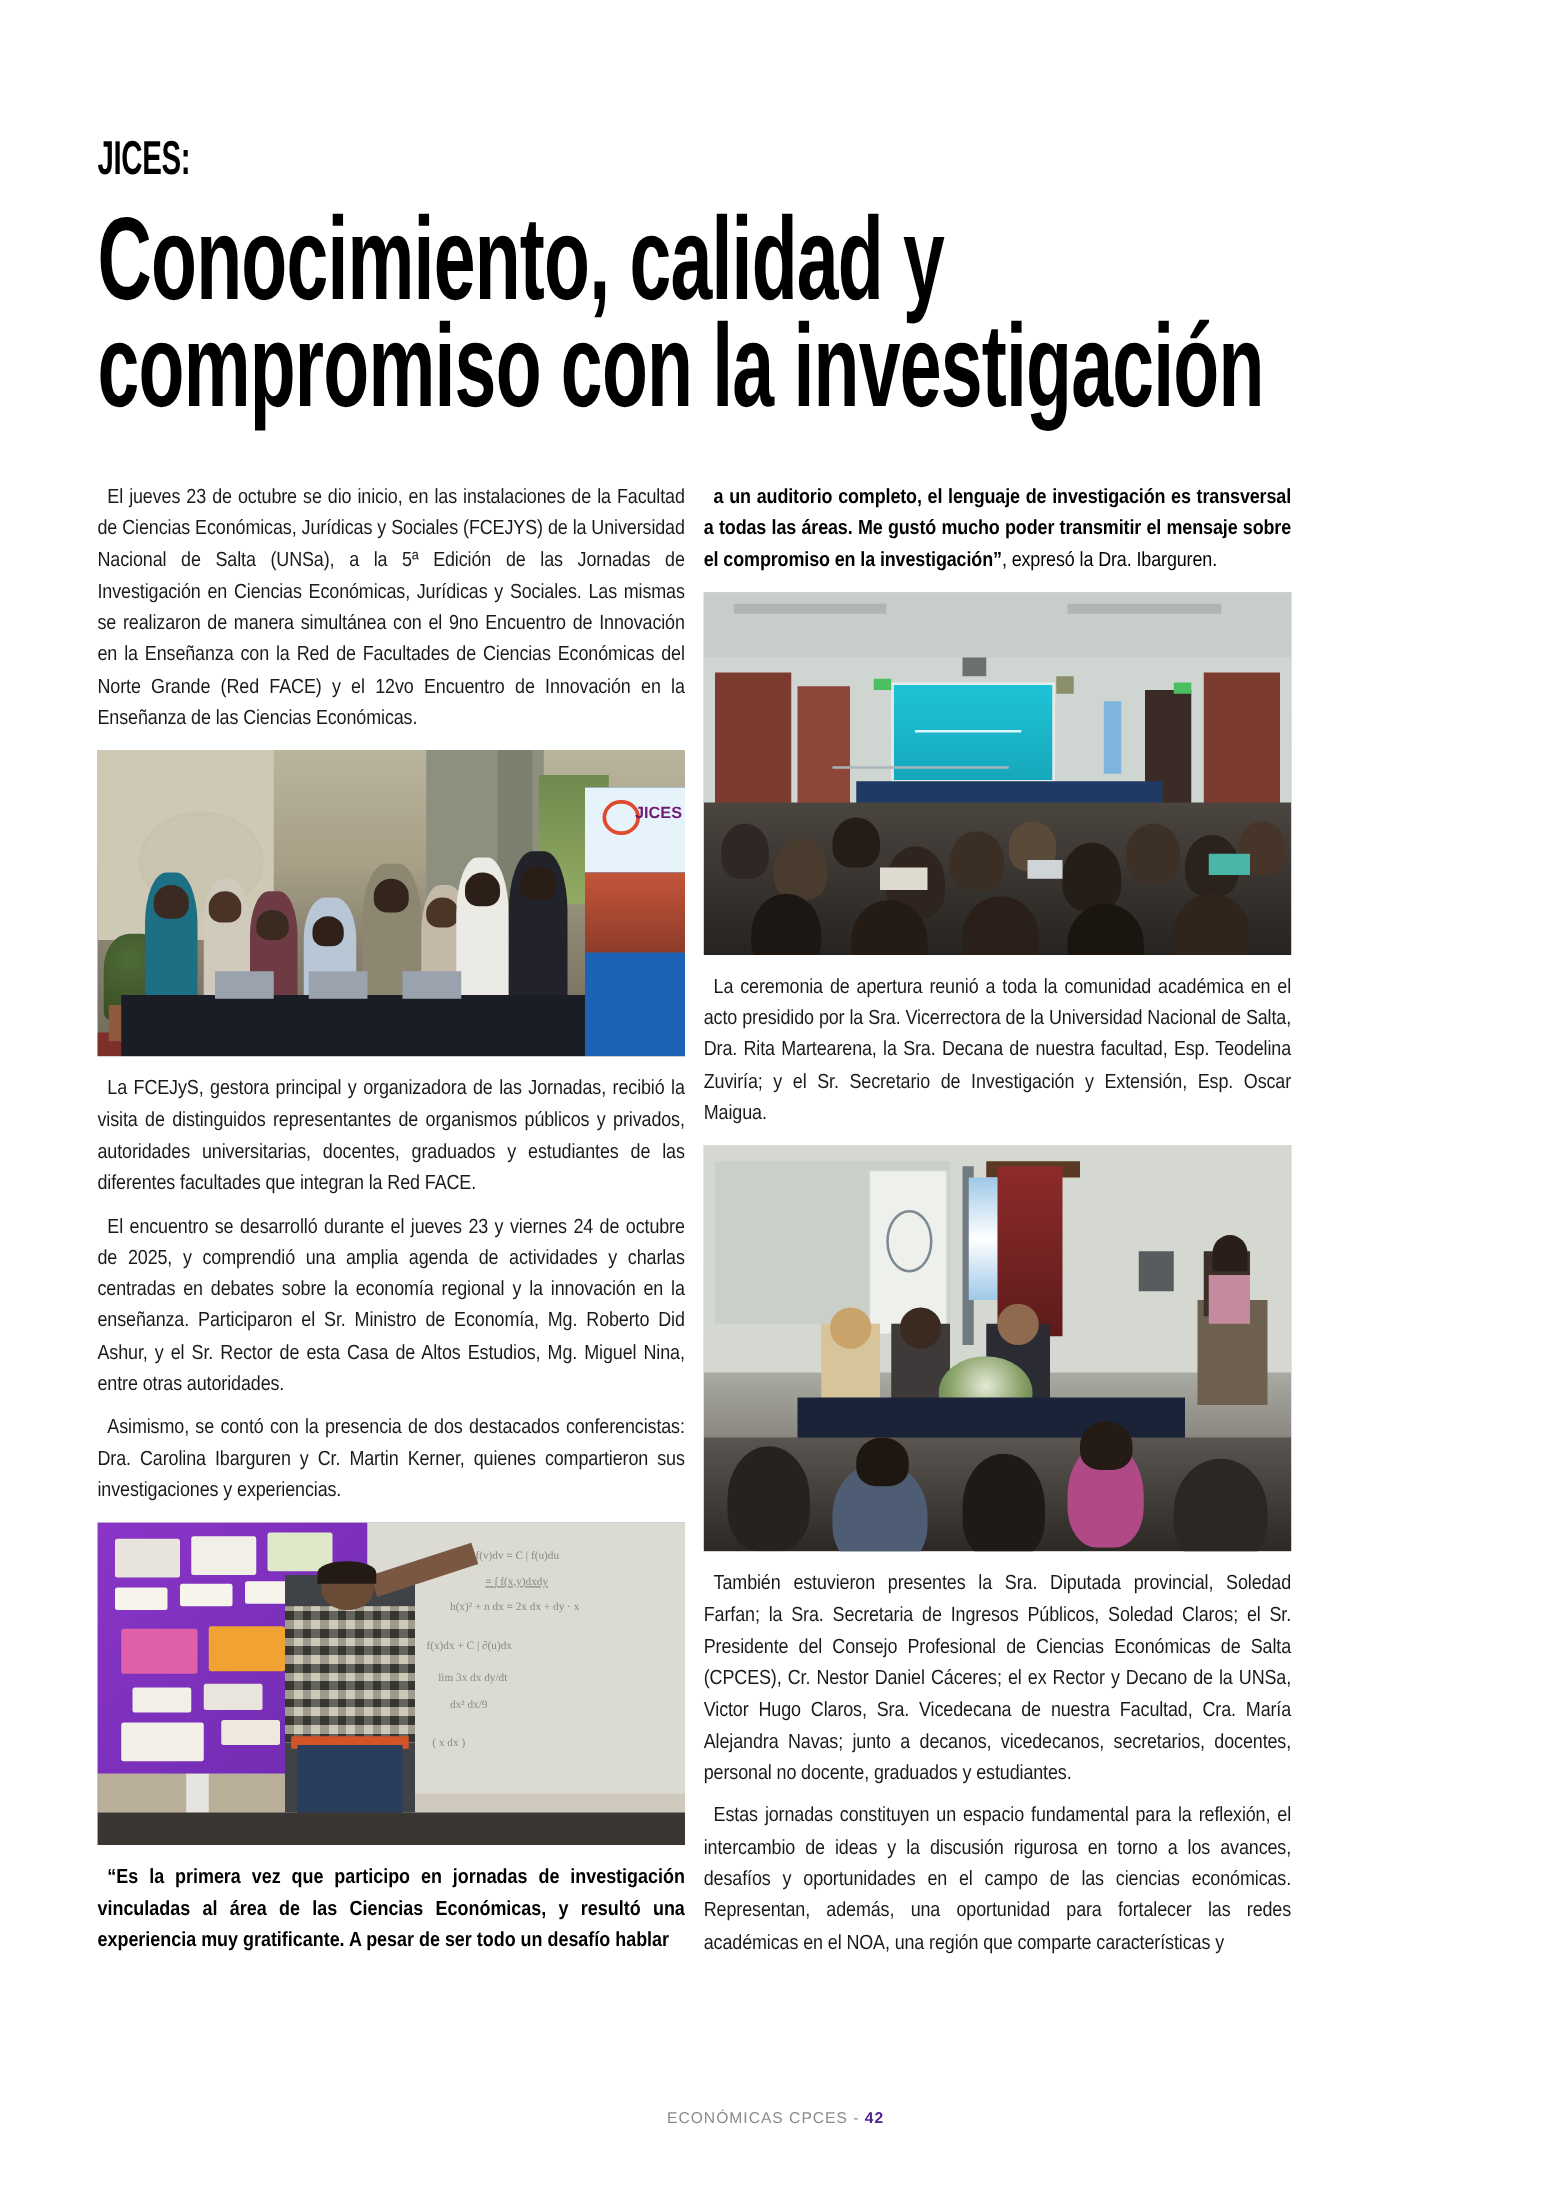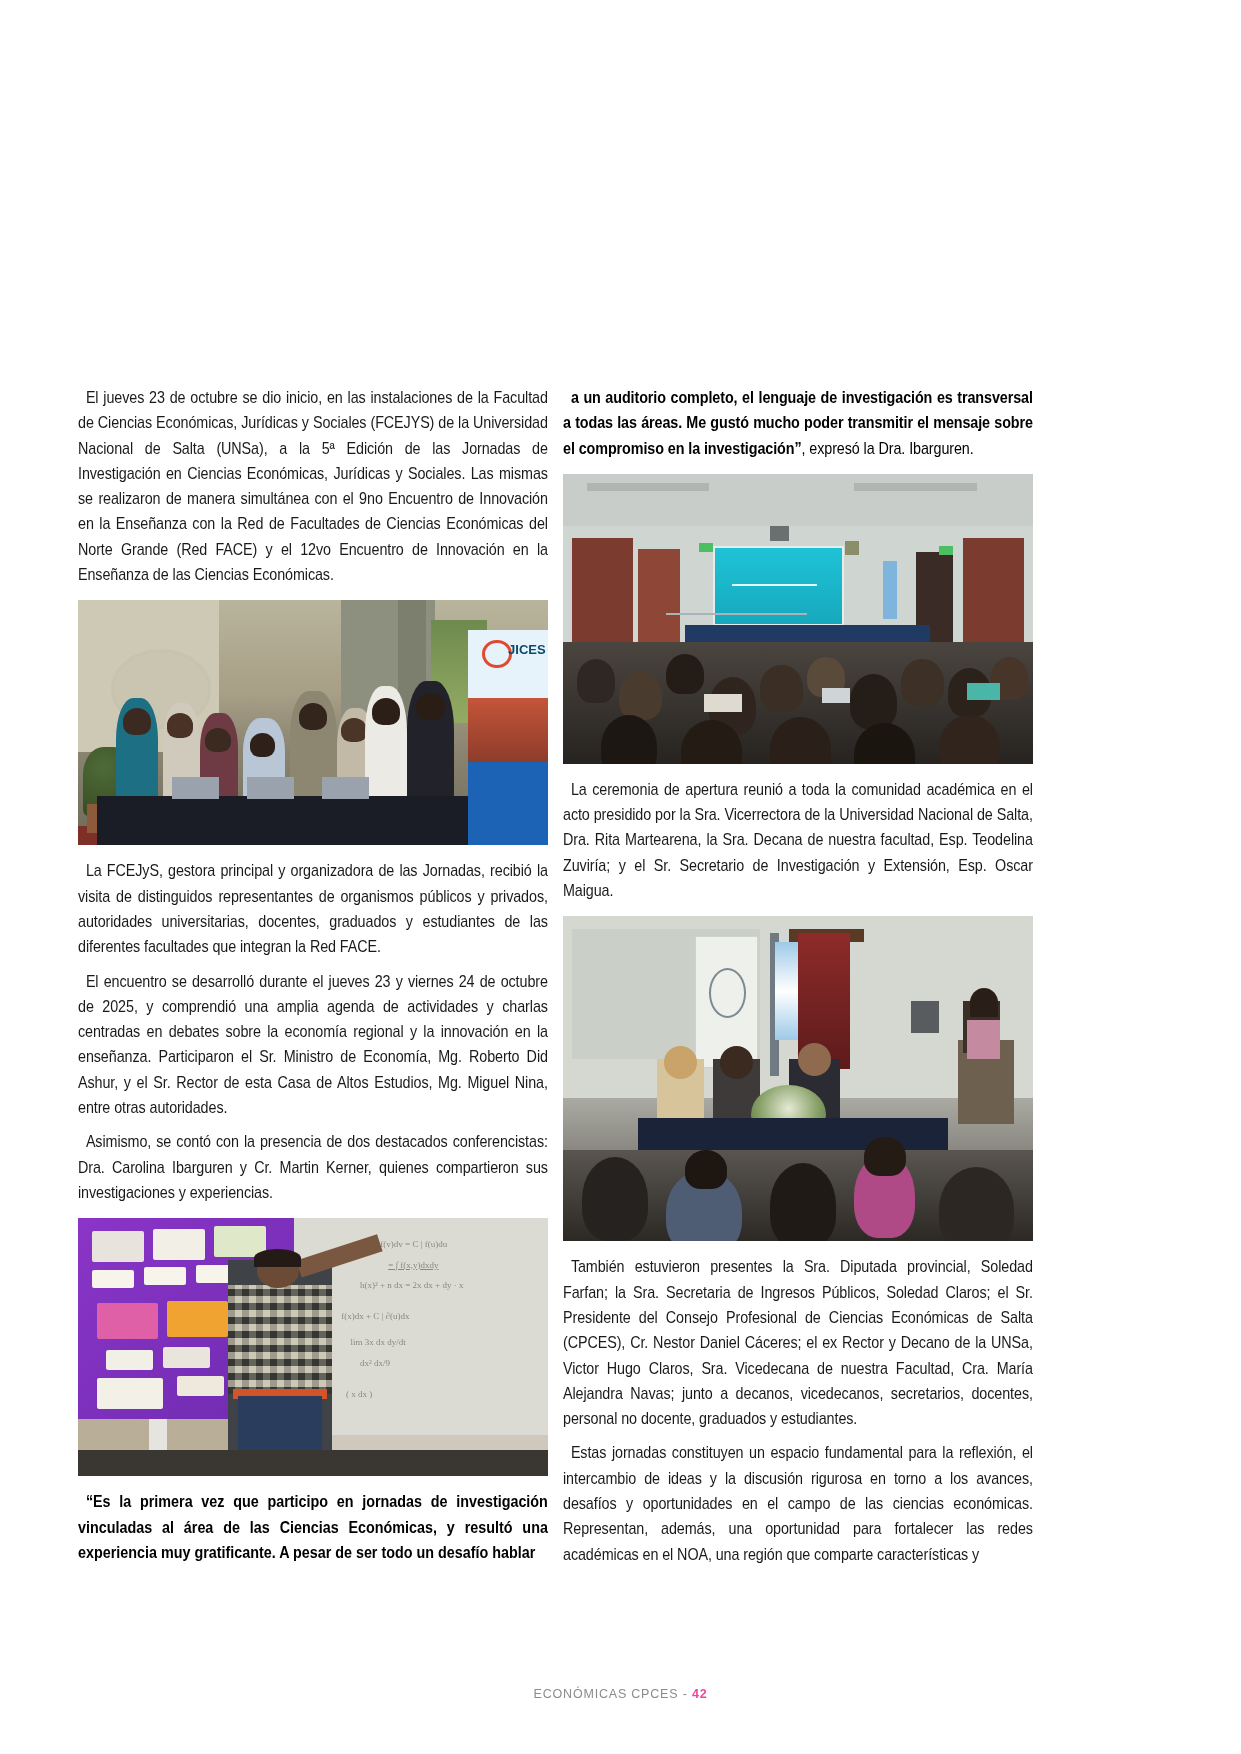--- a/index.html
+++ b/index.html
@@ -98,21 +98,21 @@
   .p1-win     { left: 75%; top: 8%; width: 12%; height: 42%; background: linear-gradient(#6f8a4e,#93ab63); }
   .p1-pillar  { left: 68%; top: 0; width: 6%; height: 60%; background: #7c7f6d; }
   .p1-seal    { left: 7%; top: 20%; width: 20%; height: 30%; border-radius: 50%; border: 3px solid #c6c2ae; background: #c9c5b0; opacity: .8; }
   .p1-plant   { left: 1%; top: 60%; width: 11%; height: 28%; background: radial-gradient(circle at 40% 30%, #4e6b37, #35491f); border-radius: 40% 40% 10% 10%; }
   .p1-pot     { left: 2%; top: 83%; width: 8%; height: 12%; background: #8d5a3b; }
   .p1-table   { left: 4%; top: 80%; width: 79%; height: 20%; background: #1b1d26; }
   .p1-floor   { left: 0; top: 92%; width: 100%; height: 8%; background: #7e2f28; }
   .p1-banner  { left: 83%; top: 12%; width: 17%; height: 88%; background: #1d63b5; }
   .p1-bannerTop { left: 83%; top: 12%; width: 17%; height: 28%; background: #e7f3fb; }
   .p1-logo    { left: 86%; top: 16%; width: 5%; height: 9%; border-radius: 50%; border: 3px solid #e04a2f; }
-  .p1-jices   { left: 91.5%; top: 17%; color:#0c4a6e; font-weight:700; font-size:13px; font-family:"Liberation Sans",sans-serif; }
+  .p1-jices   { left: 91.5%; top: 17%; color:#701a75; font-weight:700; font-size:13px; font-family:"Liberation Sans",sans-serif; }
   .p1-rock    { left: 83%; top: 40%; width: 17%; height: 26%; background: linear-gradient(#c4553a, #8e3c2a); }
   .p1-pers    { position:absolute; bottom: 18%; border-radius: 40% 40% 0 0; }
 
   
   .p2-bg      { inset: 0; background: linear-gradient(#d6dad4 0%, #c3c8c3 30%, #8b8b86 62%, #3b3a38 100%); }
   .p2-ceil    { left: 0; top: 0; width: 100%; height: 18%; background: #c8cdc9; }
   .p2-ceilL   { left: 5%; top: 3%; width: 26%; height: 3%; background: #b0b5b1; }
   .p2-ceilR   { left: 62%; top: 3%; width: 26%; height: 3%; background: #b0b5b1; }
   .p2-wall    { left: 0; top: 18%; width: 100%; height: 42%; background: #cfd6d2; }
   .p2-doorL   { left: 2%; top: 22%; width: 13%; height: 38%; background: #7b3b2e; }
@@ -184,27 +184,34 @@
     position: absolute;
     left: 0;
     top: 1687px;
     width: 100%;
     text-align: center;
     font-family: "Liberation Sans", sans-serif;
     font-size: 12.5px;
     letter-spacing: 0.8px;
     color: #8b8b8b;
   }
-  .footer .pg { font-weight: 700; color: #ec4899; }
+  .footer .pg { font-weight: 700; color: #4c1d95; }
 </style>
 </head>
 <body>
 
 <div class="page">
 
+  <div class="masthead">
+    <div class="kicker">JICES:</div>
+    <div class="headline">
+      <span class="hl-line">Conocimiento, calidad y</span>
+      <span class="hl-line">compromiso con la investigación</span>
+    </div>
+  </div>
 
   <div class="col col-left">
 
     <p class="body">El jueves 23 de octubre se dio inicio, en las instalaciones de la Facultad de Ciencias Económicas, Jurídicas y Sociales (FCEJYS) de la Universidad Nacional de Salta (UNSa), a la 5ª Edición de las Jornadas de Investigación en Ciencias Económicas, Jurídicas y Sociales. Las mismas se realizaron de manera simultánea con el 9no Encuentro de Innovación en la Enseñanza con la Red de Facultades de Ciencias Económicas del Norte Grande (Red FACE) y el 12vo Encuentro de Innovación en la Enseñanza de las Ciencias Económicas.</p>
 
     <div class="photo" style="height:245px;">
       <div class="ph-inner">
         <div class="sh p1-bg"></div>
         <div class="sh p1-wallL"></div>
         <div class="sh p1-wallR"></div>

